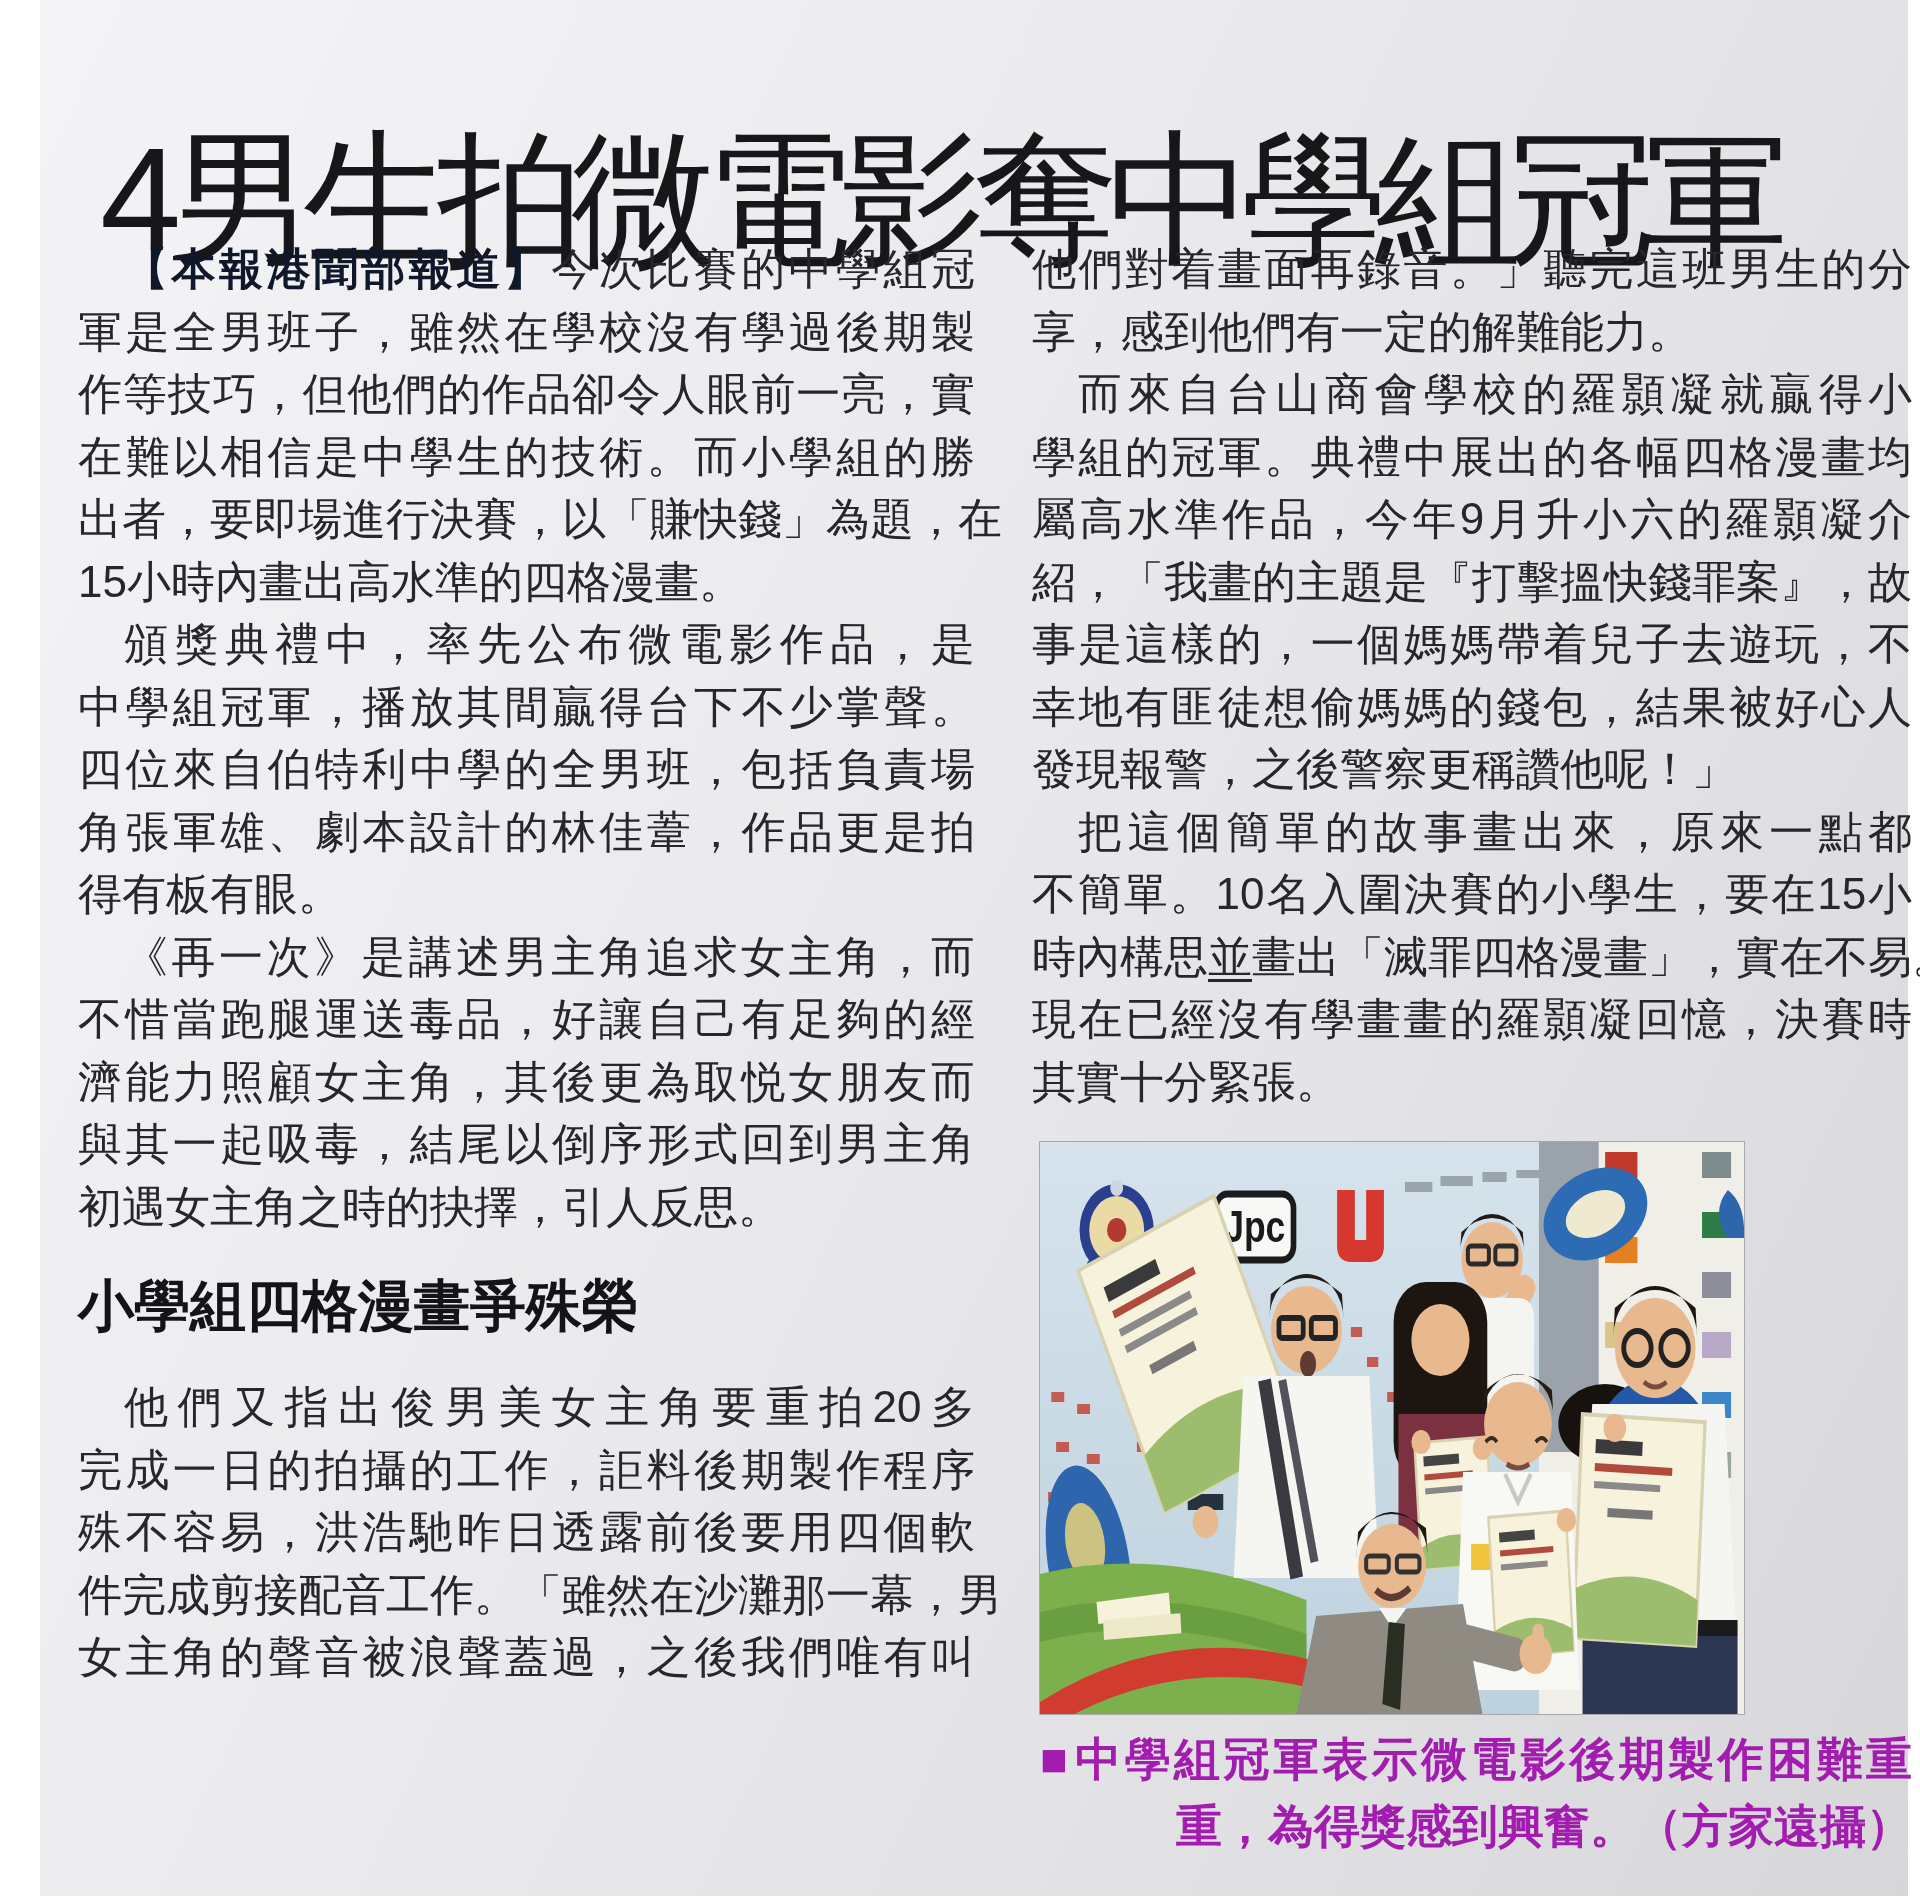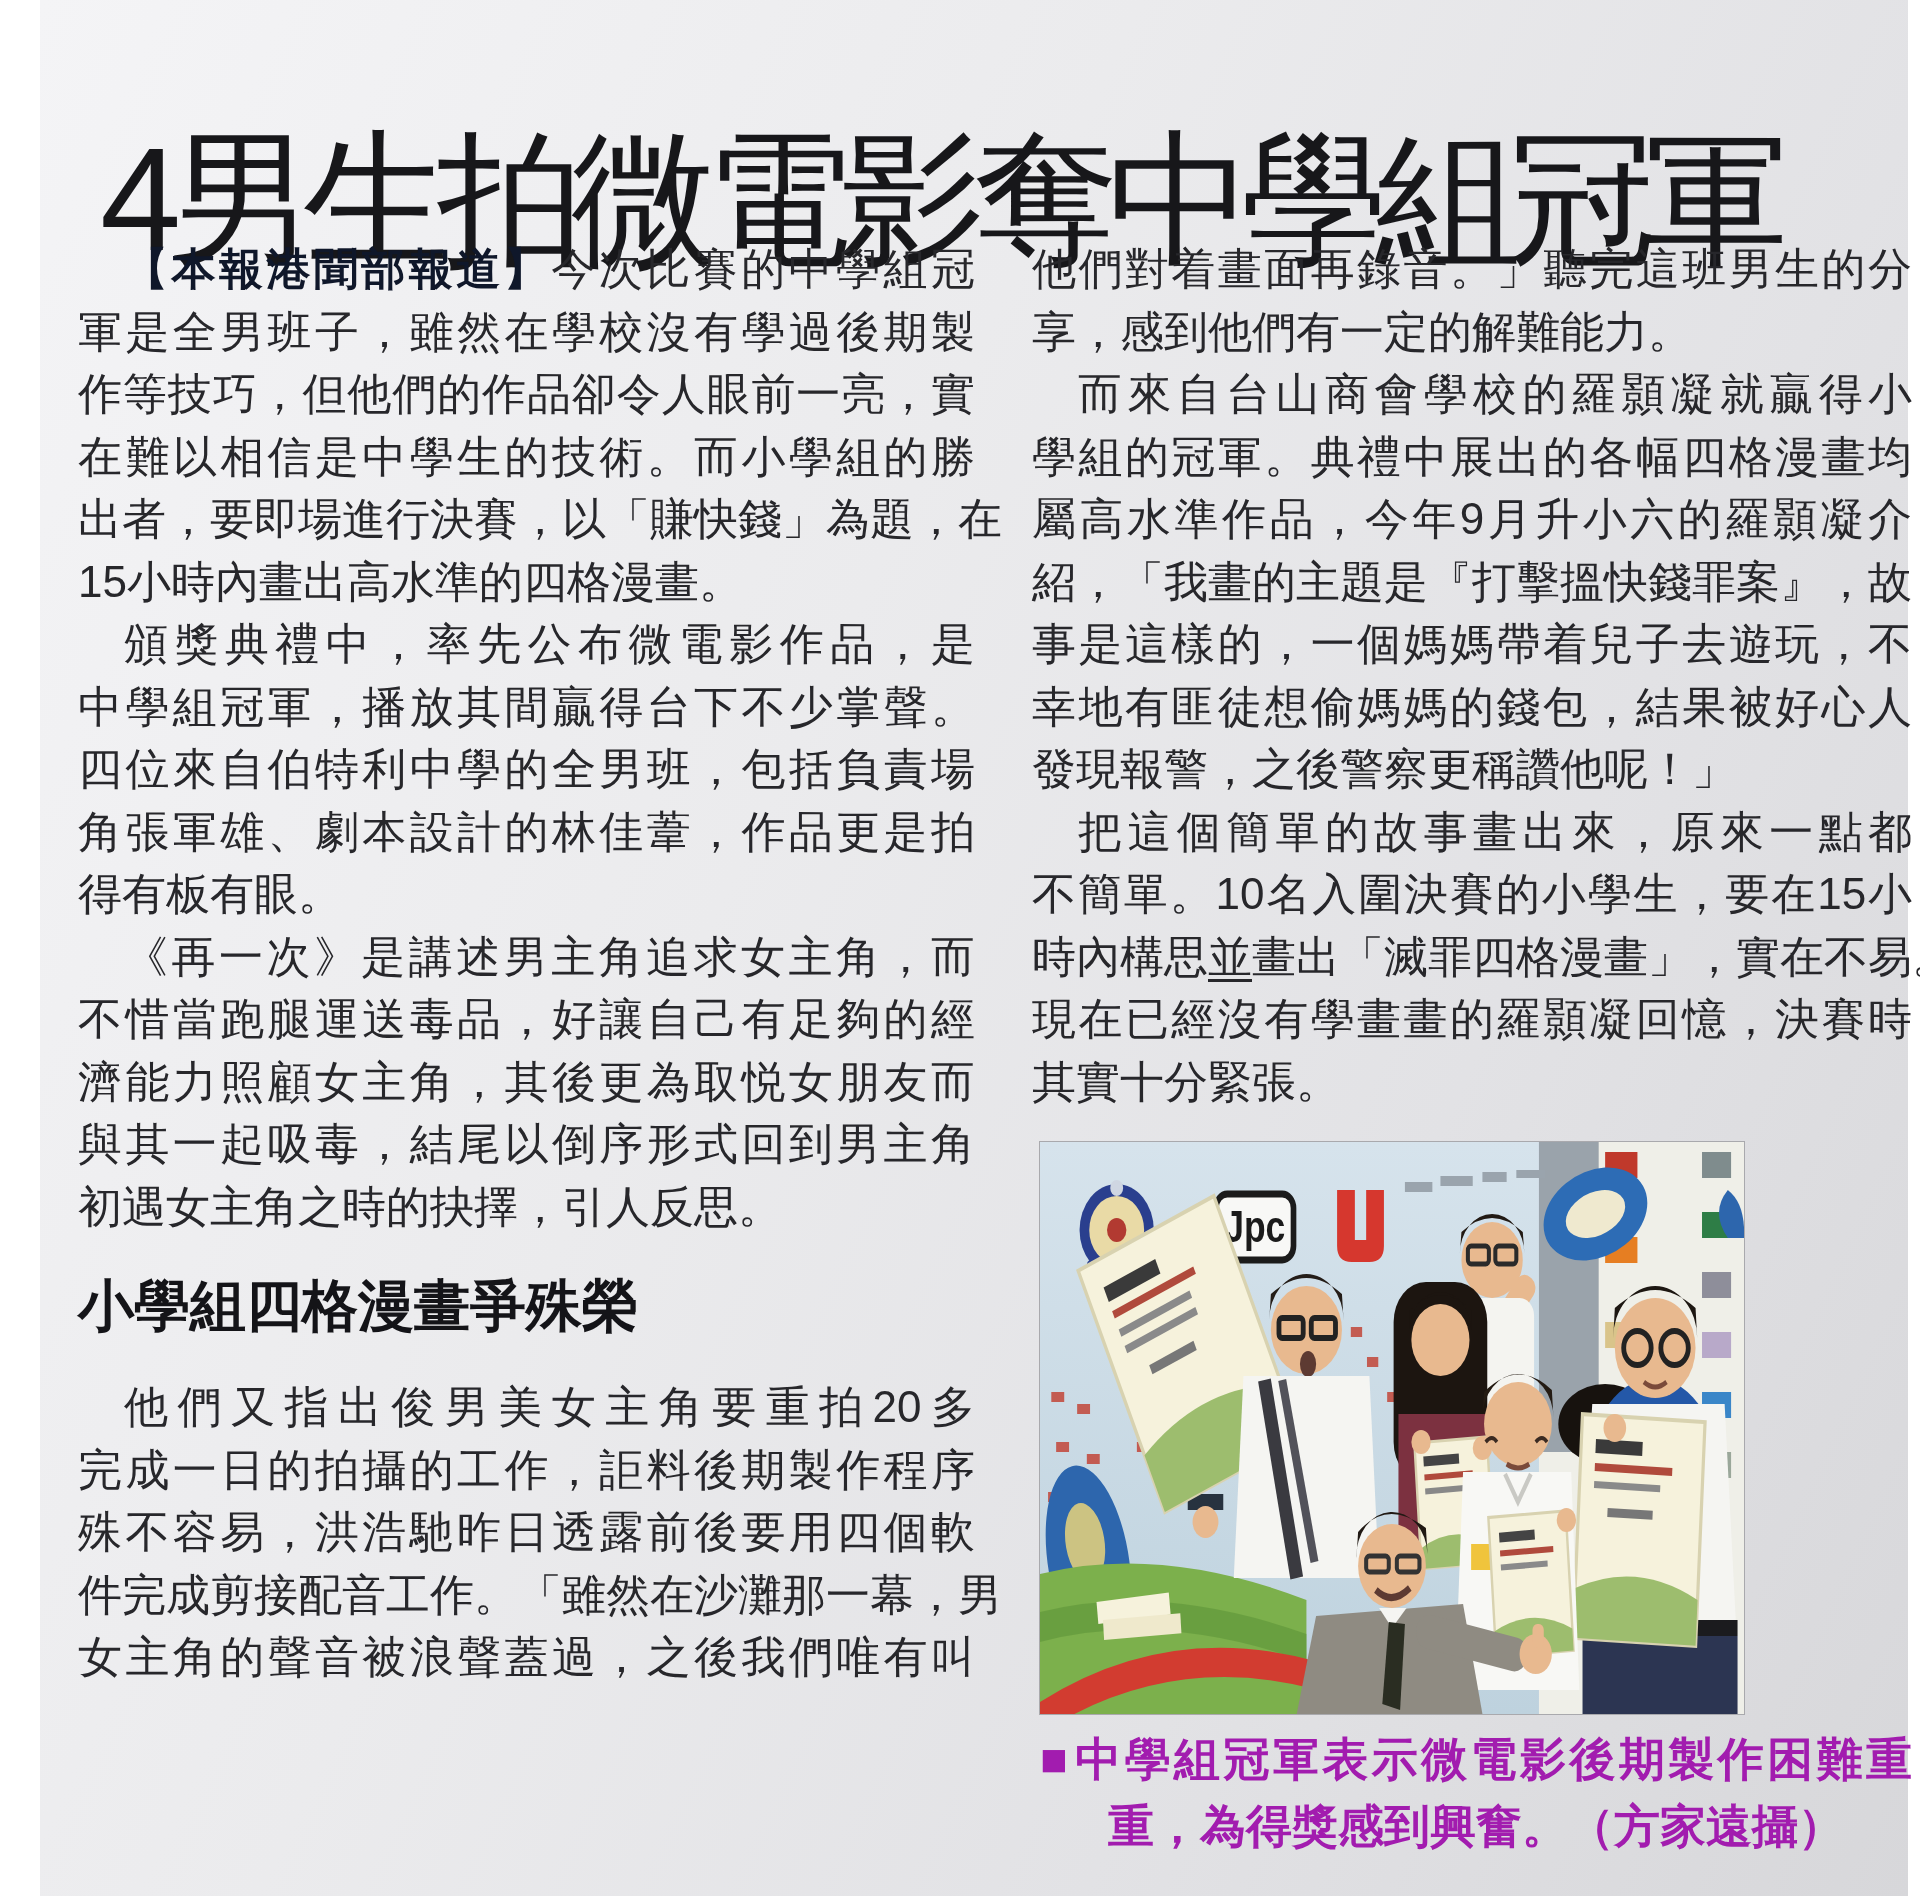--- a/index.html
+++ b/index.html
@@ -35,21 +35,21 @@
   .photo-frame{
     position:absolute;left:1040px;top:1142px;width:704px;height:572px;
     outline:1px solid #a9a9ad;background:#0ea5e9;
   }
   .photo-frame svg{display:block;width:100%;height:100%;}
   .caption{position:absolute;left:1040px;top:1726px;width:872px;}
   .cap-line{
     font-size:46px;font-weight:bold;line-height:67px;height:67px;color:#a21caf;
     text-align:justify;text-align-last:justify;white-space:nowrap;
   }
-  .cap-line.row{display:flex;justify-content:center;text-align:left;text-align-last:left;}
+  .cap-line.row{display:flex;justify-content:flex-end;text-align:left;text-align-last:left;}
   .cap-marker{margin-right:4px;}
 </style>
 </head>
 <body>
 
 <div class="sheet"></div>
 
 <h1 class="headline">4男生拍微電影奪中學組冠軍</h1>
 
 <div class="col col-left">

